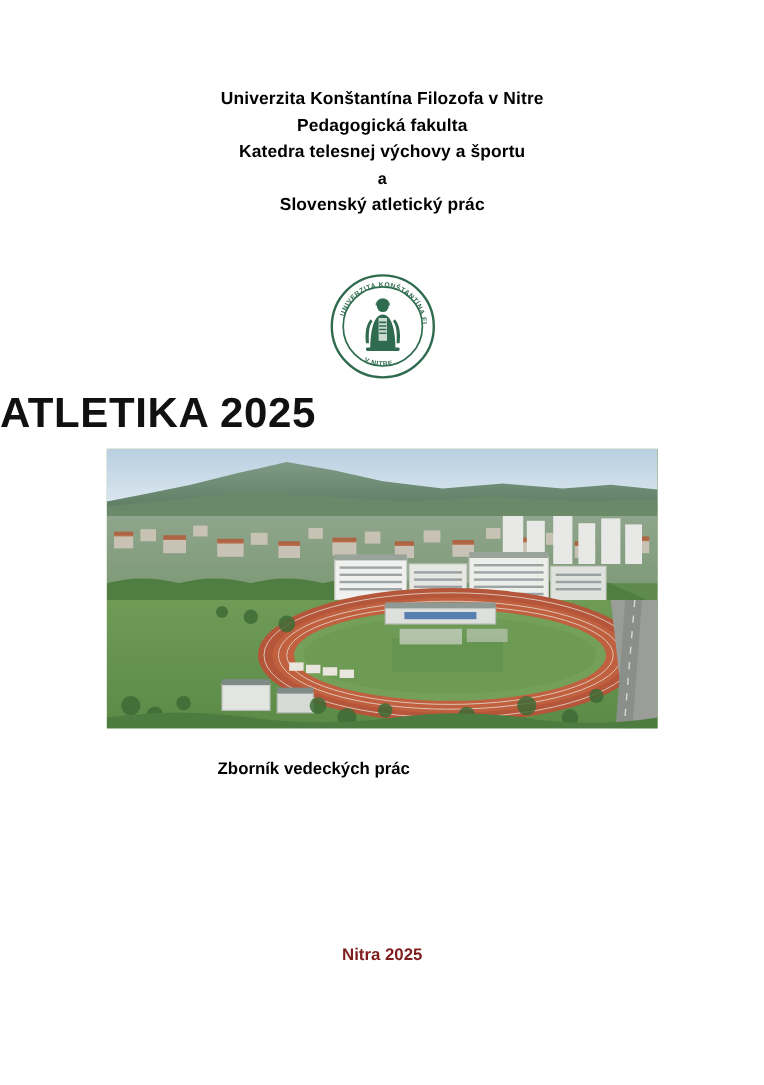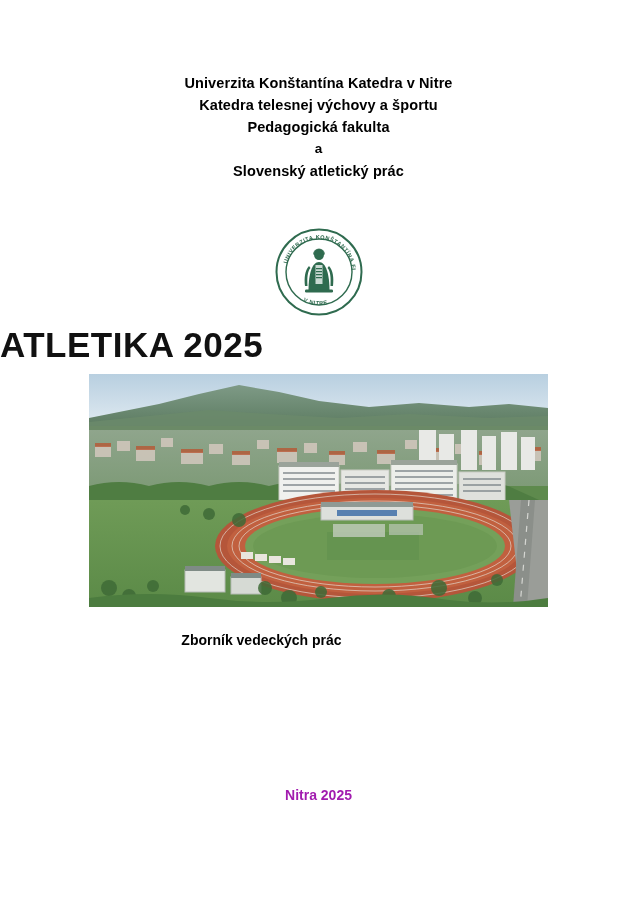--- a/index.html
+++ b/index.html
@@ -94,32 +94,32 @@
 
   
   .footer {
     position: absolute;
     top: 787px;
     left: 0;
     width: 637px;
     text-align: center;
     font-size: 14px;
     font-weight: bold;
-    color: #a21caf;
+    color: #7f1d1d;
   }
 </style>
 </head>
 <body>
 
 <div class="page">
 
   <div class="header">
-    <div class="line">Univerzita Konštantína Katedra v Nitre</div>
+    <div class="line">Univerzita Konštantína Filozofa v Nitre</div>
+    <div class="line">Pedagogická fakulta</div>
     <div class="line">Katedra telesnej výchovy a športu</div>
-    <div class="line">Pedagogická fakulta</div>
     <div class="line small">a</div>
     <div class="line">Slovenský atletický prác</div>
   </div>
 
   <div class="emblem-wrap">
     <div class="emblem">
       <svg width="88" height="88" viewBox="0 0 88 88" xmlns="http://www.w3.org/2000/svg">
         <circle cx="44" cy="44" r="42.5" fill="#ffffff" stroke="#2f6b4f" stroke-width="2"></circle>
         <circle cx="44" cy="44" r="33" fill="#ffffff" stroke="#2f6b4f" stroke-width="1.4"></circle>
 

